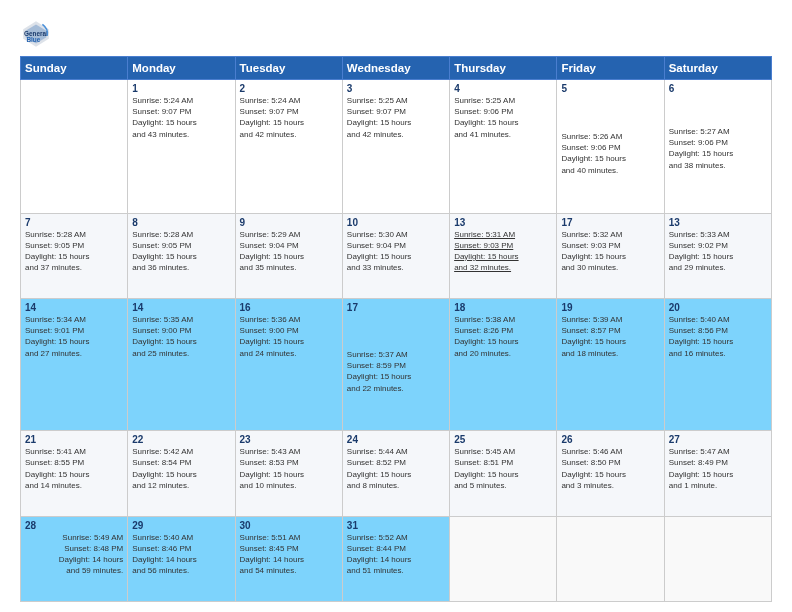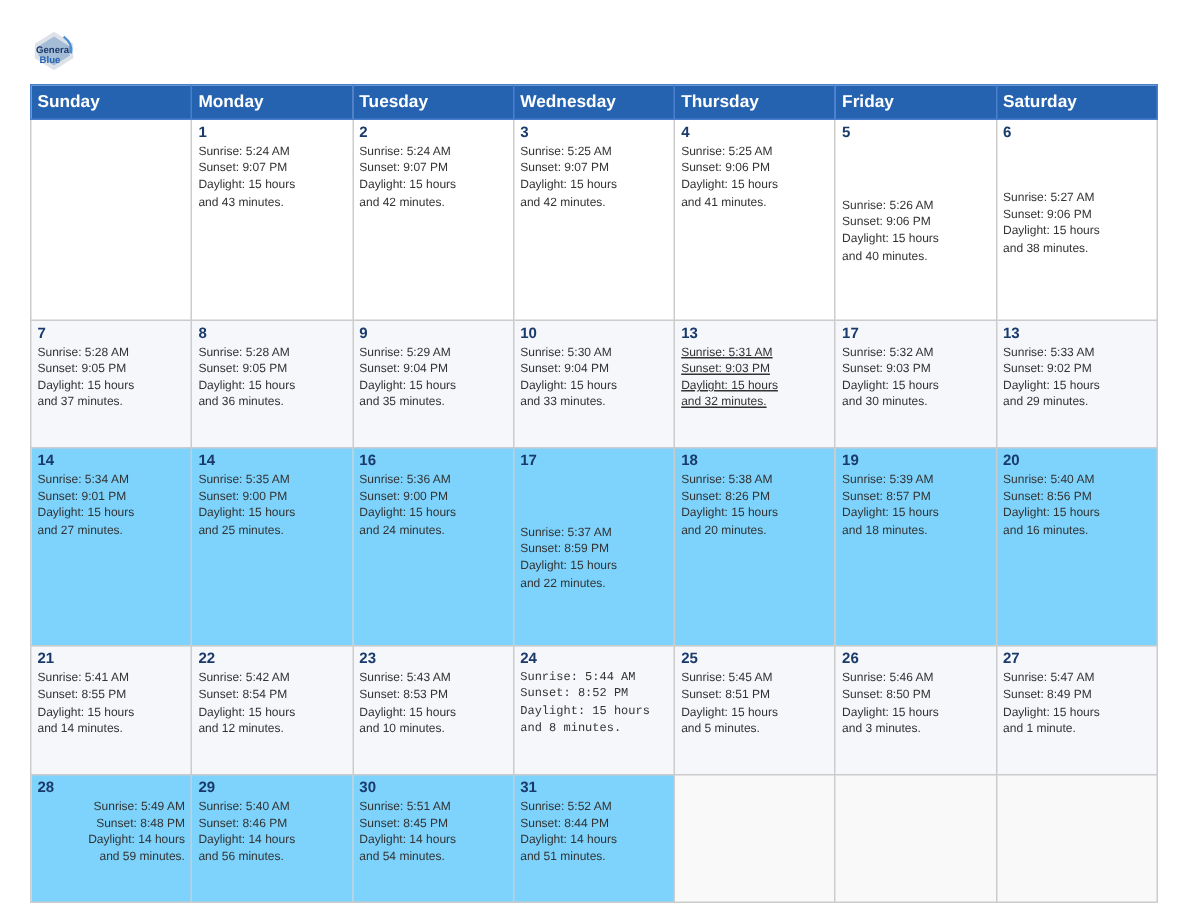--- a/index.html
+++ b/index.html
@@ -301,21 +301,21 @@
           </td>
           <td>
             <span class="day-num">23</span>
             <div class="day-info" style="white-space: pre-line;">Sunrise: 5:43 AM
 Sunset: 8:53 PM
 Daylight: 15 hours
 and 10 minutes.</div>
           </td>
           <td>
             <span class="day-num">24</span>
-            <div class="day-info" style="white-space: pre-line; font-family: Liberation Mono, monospace;">Sunrise: 5:44 AM
+            <div class="day-info" style="white-space: pre-line;">Sunrise: 5:44 AM
 Sunset: 8:52 PM
 Daylight: 15 hours
 and 8 minutes.</div>
           </td>
           <td>
             <span class="day-num">25</span>
             <div class="day-info" style="white-space: pre-line;">Sunrise: 5:45 AM
 Sunset: 8:51 PM
 Daylight: 15 hours
 and 5 minutes.</div>

